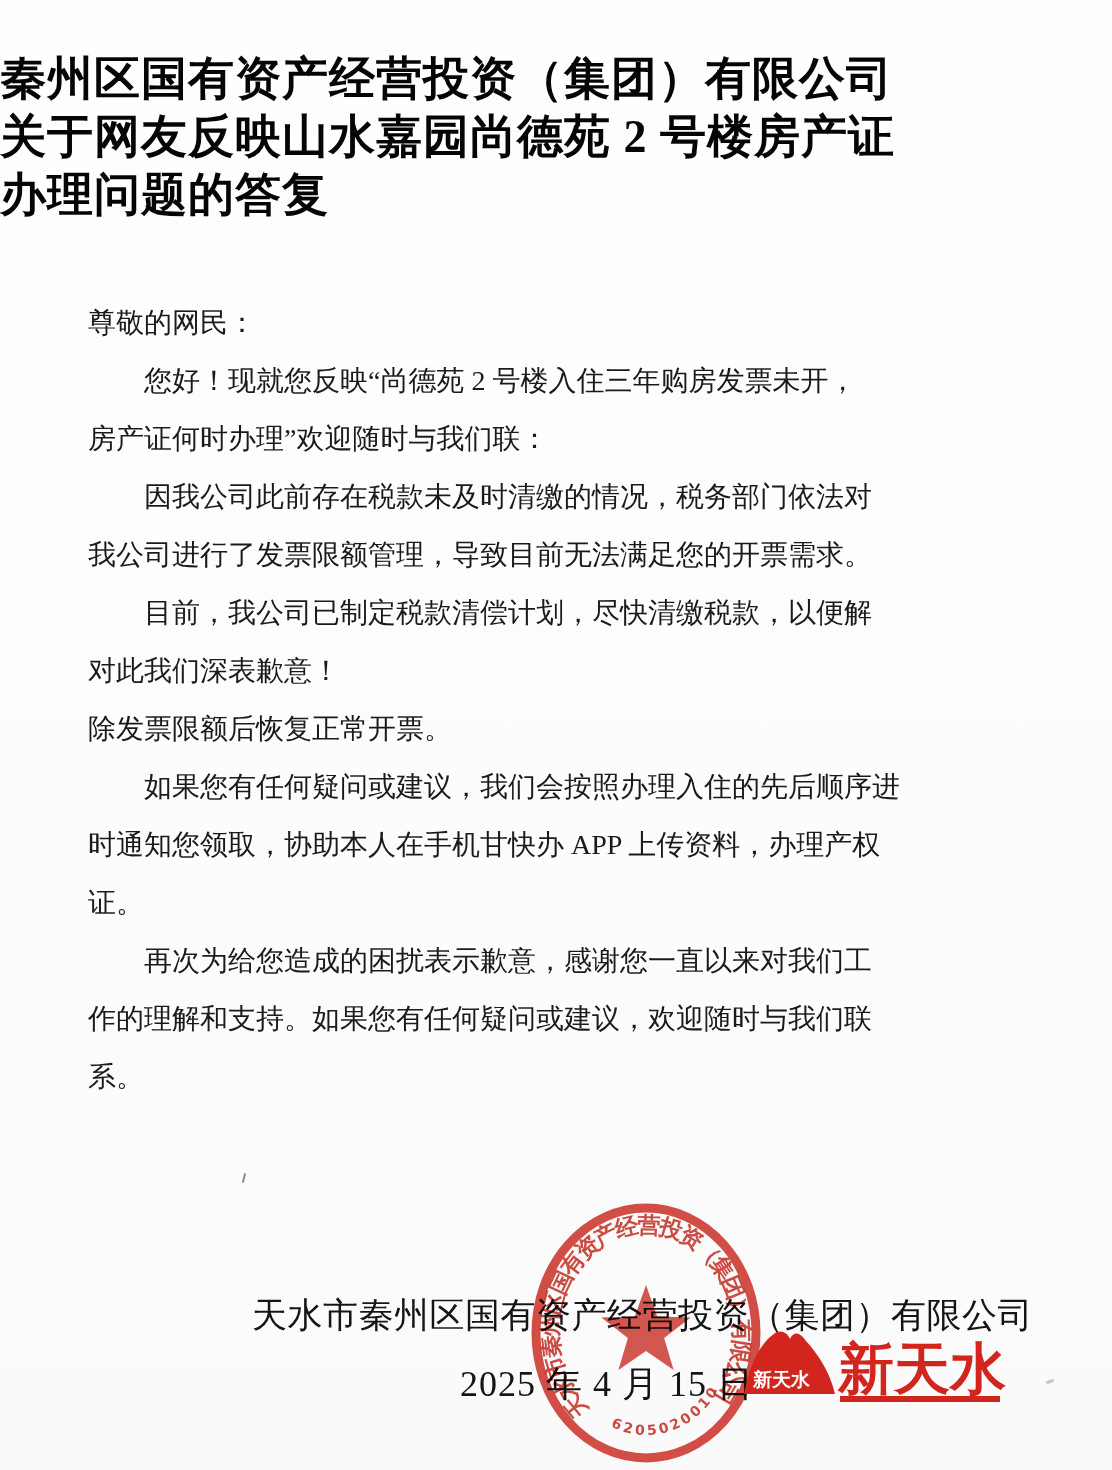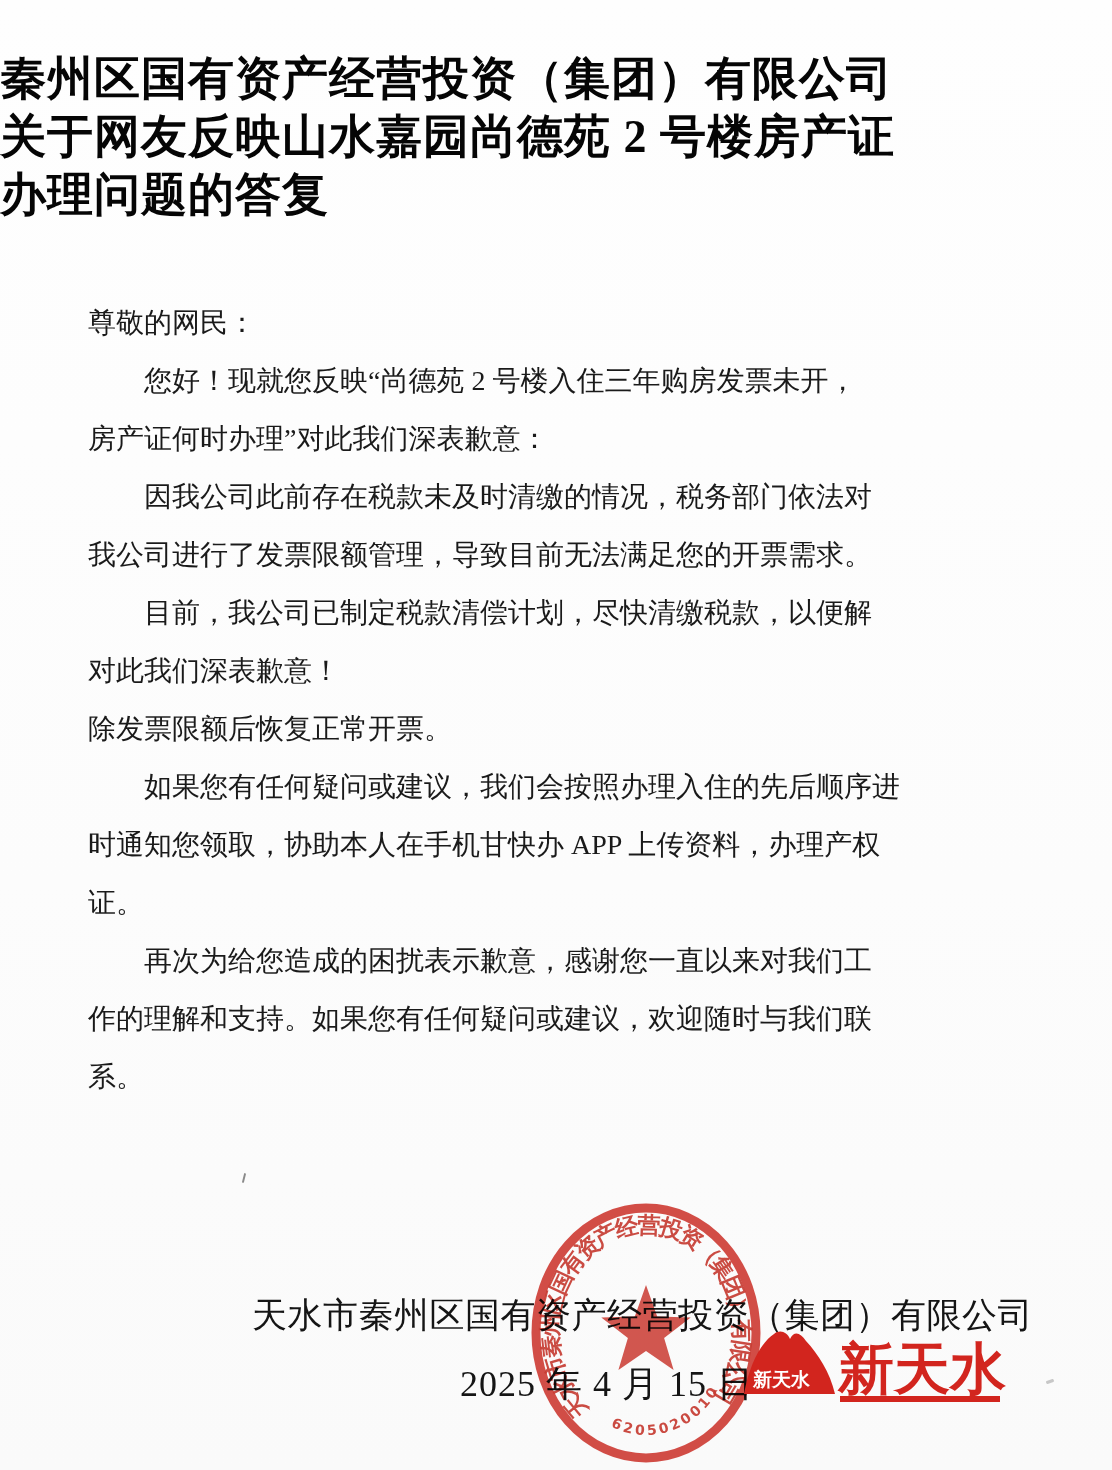--- a/index.html
+++ b/index.html
@@ -46,21 +46,21 @@
 
   <div class="title-block">
       <div class="title-line">秦州区国有资产经营投资（集团）有限公司</div>
       <div class="title-line">关于网友反映山水嘉园尚德苑 2 号楼房产证</div>
       <div class="title-line">办理问题的答复</div>
     </div>
 
   <div class="body-block">
       <div class="body-line">尊敬的网民：</div>
       <div class="body-line">　　您好！现就您反映“尚德苑 2 号楼入住三年购房发票未开，</div>
-      <div class="body-line">房产证何时办理”对此我们深表歉意：</div>
+      <div class="body-line">房产证何时办理”欢迎随时与我们联：</div>
       <div class="body-line">　　因我公司此前存在税款未及时清缴的情况，税务部门依法对</div>
       <div class="body-line">我公司进行了发票限额管理，导致目前无法满足您的开票需求。</div>
       <div class="body-line">　　目前，我公司已制定税款清偿计划，尽快清缴税款，以便解</div>
       <div class="body-line">对此我们深表歉意！</div>
       <div class="body-line">除发票限额后恢复正常开票。</div>
       <div class="body-line">　　如果您有任何疑问或建议，我们会按照办理入住的先后顺序进</div>
       <div class="body-line">时通知您领取，协助本人在手机甘快办 APP 上传资料，办理产权</div>
       <div class="body-line">证。</div>
       <div class="body-line">　　再次为给您造成的困扰表示歉意，感谢您一直以来对我们工</div>
       <div class="body-line">作的理解和支持。如果您有任何疑问或建议，欢迎随时与我们联</div>

